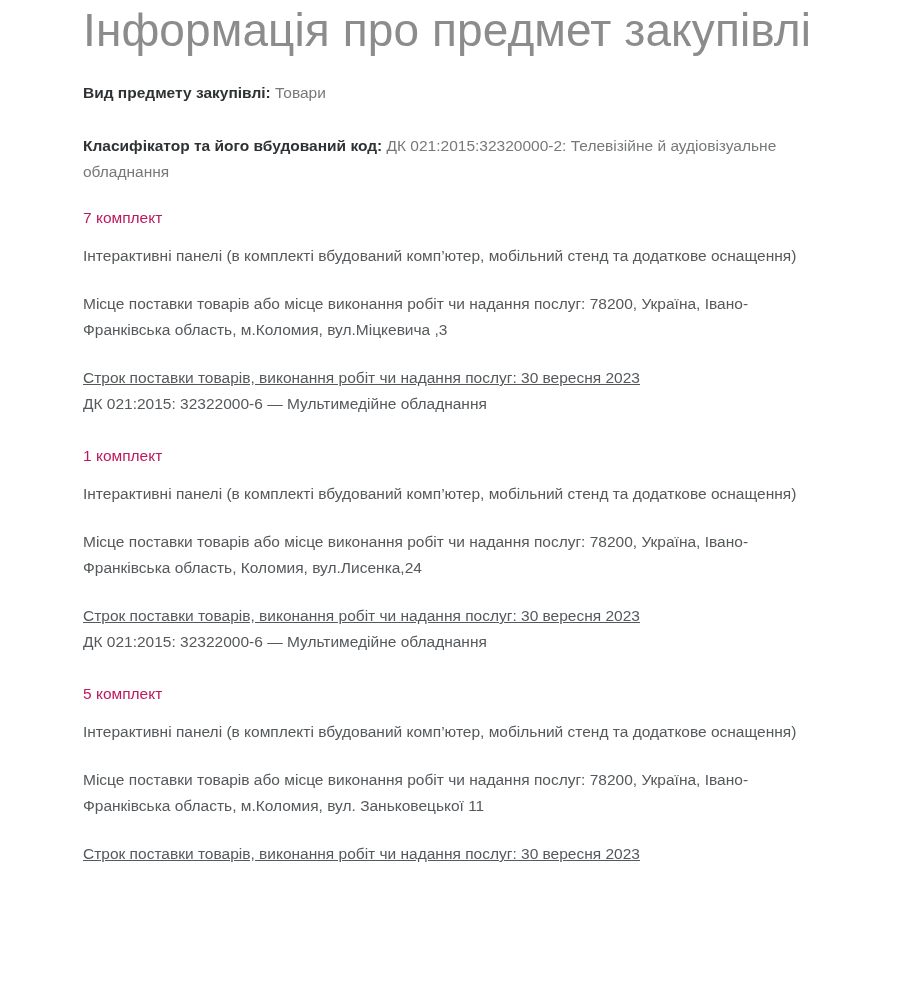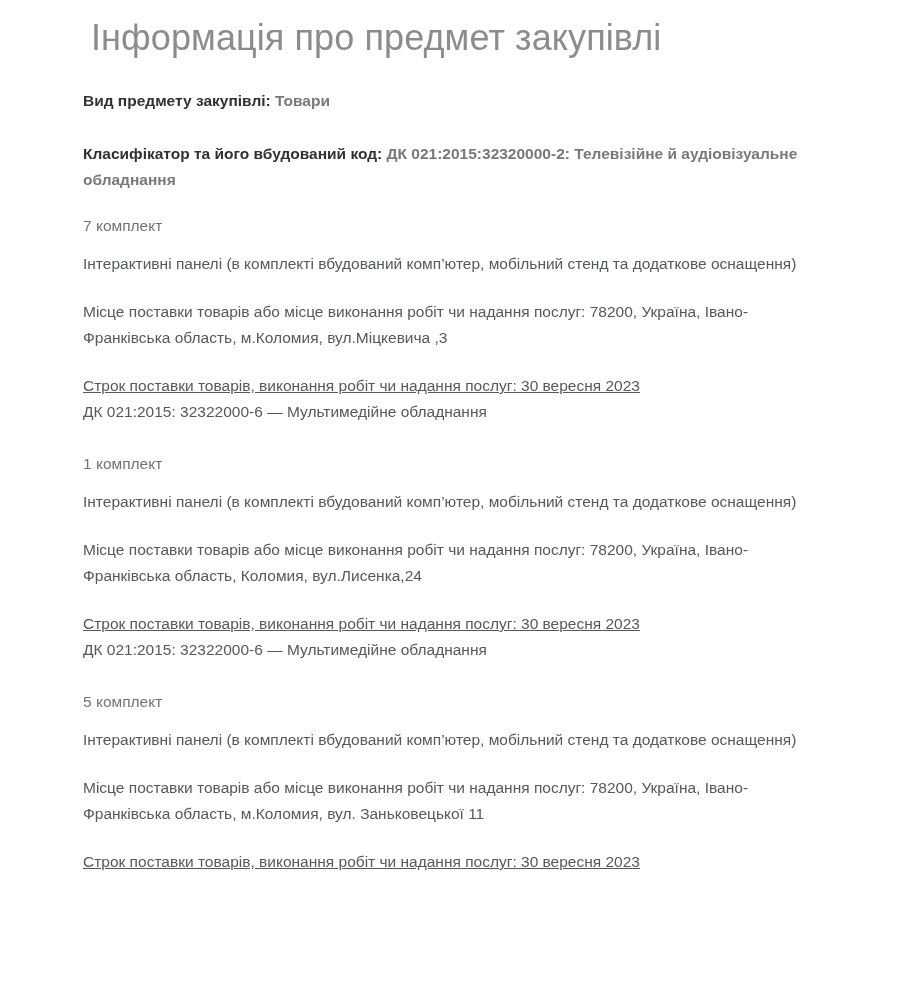--- a/index.html
+++ b/index.html
@@ -19,23 +19,23 @@
   .page {
     box-sizing: border-box;
     width: 900px;
     height: 998px;
     padding: 0 80px 0 83px;
     background: #ffffff;
   }
 
   
   .page-title {
-    margin: 8px;
+    margin: 0;
     padding: 8px 0 0 0;
-    font-size: 36px;
+    font-size: 46px;
     line-height: 44px;
     font-weight: 300;
     letter-spacing: 0.1px;
     color: #8c8c8c;
     white-space: nowrap;
   }
 
   
   .para {
     margin: 0;
@@ -44,40 +44,40 @@
     color: #55595c;
     max-width: 740px;
   }
 
   .para-label {
     color: #2f3234;
     font-weight: bold;
   }
   .para-value {
     color: #76797b;
-    font-weight: bold;
+    font-weight: normal;
   }
 
   
   .kind-row     { margin-top: 28px; }
   .classifier-row { margin-top: 27px; }
 
   .section-heading {
     margin: 0;
     margin-top: 44px;
     font-size: 15.5px;
     line-height: 26px;
     font-weight: bold;
     color: #2f3234;
   }
 
   .lot { margin-top: 0; }
   .lot-qty {
     margin-top: 20px;
-    color: #737373;
+    color: #be185d;
   }
   .lot-desc    { margin-top: 12px; }
   .lot-place   { margin-top: 22px; }
   .lot-term    { margin-top: 22px; text-decoration: underline; }
   .lot-code    { }
 
   .lot + .lot .lot-qty { margin-top: 26px; }
 </style>
 </head>
 <body>

